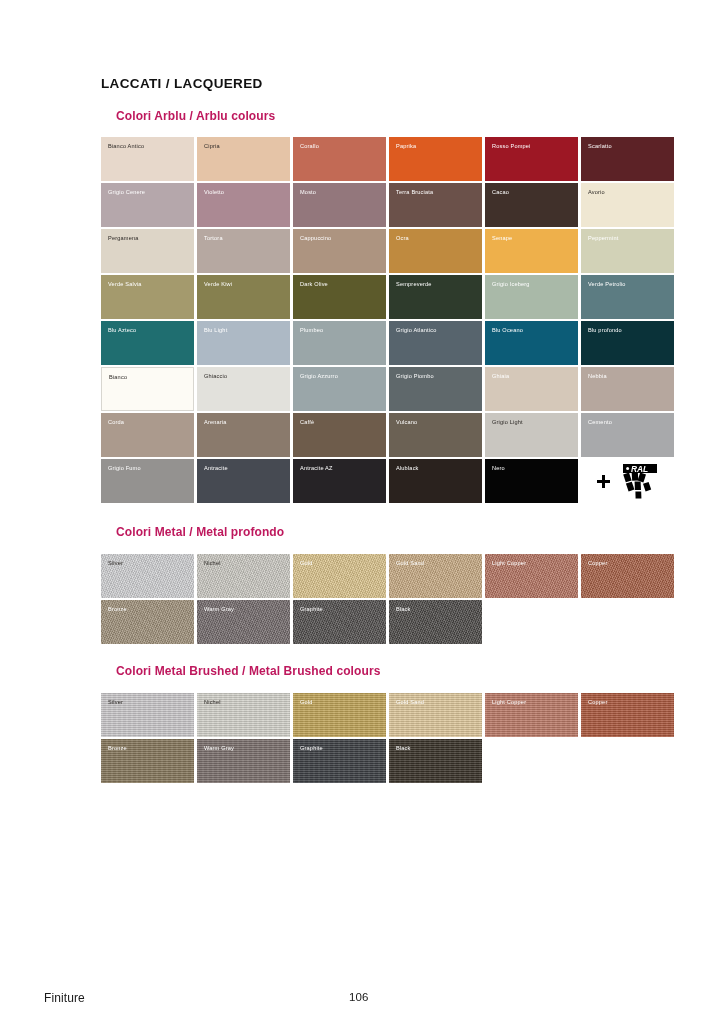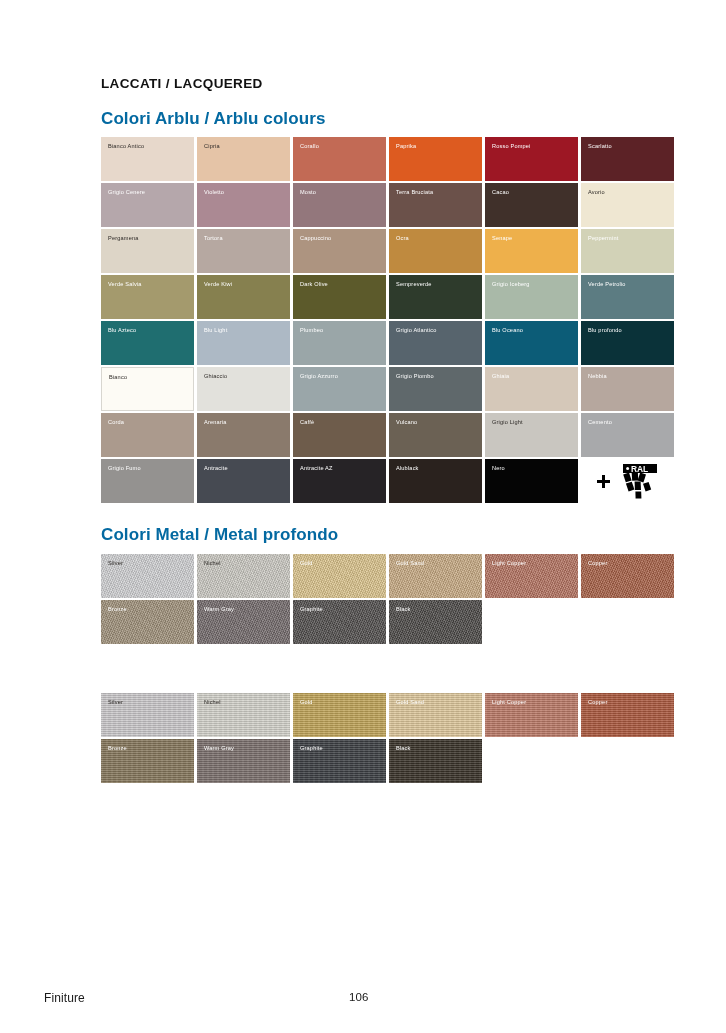--- a/index.html
+++ b/index.html
@@ -30,25 +30,25 @@
     left: 101px;
     top: 60px;
     font-size: 13.5px;
     font-weight: bold;
     letter-spacing: 0.35px;
     color: #111111;
     margin-top: 16px;
   }
   .h-sec {
     position: absolute;
-    left: 101px;
-    font-size: 17px;
+    left: 116px;
+    font-size: 12px;
     font-weight: bold;
     letter-spacing: 0.1px;
-    color: #0369a1;
+    color: #be185d;
   }
   #sec-arblu-title   { top: 109px; }
   #sec-metal-title   { top: 525px; }
   #sec-brushed-title { top: 664px; }
 
   
   .grid {
     position: absolute;
     left: 101px;
     display: grid;
@@ -107,20 +107,21 @@
   
   .ral-cell {
     position: relative;
     width: 93px;
     height: 44px;
     background: #ffffff;
     display: flex;
     align-items: center;
     justify-content: center;
     gap: 4px;
+    font-style: italic;
   }
   .ral-plus {
     width: 13px;
     height: 13px;
     position: relative;
     flex: none;
   }
   .ral-plus::before,
   .ral-plus::after {
     content: "";
@@ -355,20 +356,21 @@
       <div class="swatch dark" style="background: rgb(79, 76, 75);">
         <span class="tex metal"></span>
         <span class="label">Graphite</span>
       </div>
       <div class="swatch dark" style="background: rgb(74, 71, 69);">
         <span class="tex metal"></span>
         <span class="label">Black</span>
       </div>
     </div>
 
+  <div class="h-sec" id="sec-brushed-title">Colori Metal Brushed / Metal Brushed colours</div>
   <div class="grid" id="grid-brushed">
       <div class="swatch light" style="background: rgb(203, 201, 203);">
         <span class="tex brushed"></span>
         <span class="label">Silver</span>
       </div>
       <div class="swatch light" style="background: rgb(211, 210, 203);">
         <span class="tex brushed"></span>
         <span class="label">Nichel</span>
       </div>
       <div class="swatch dark" style="background: rgb(192, 164, 89);">

